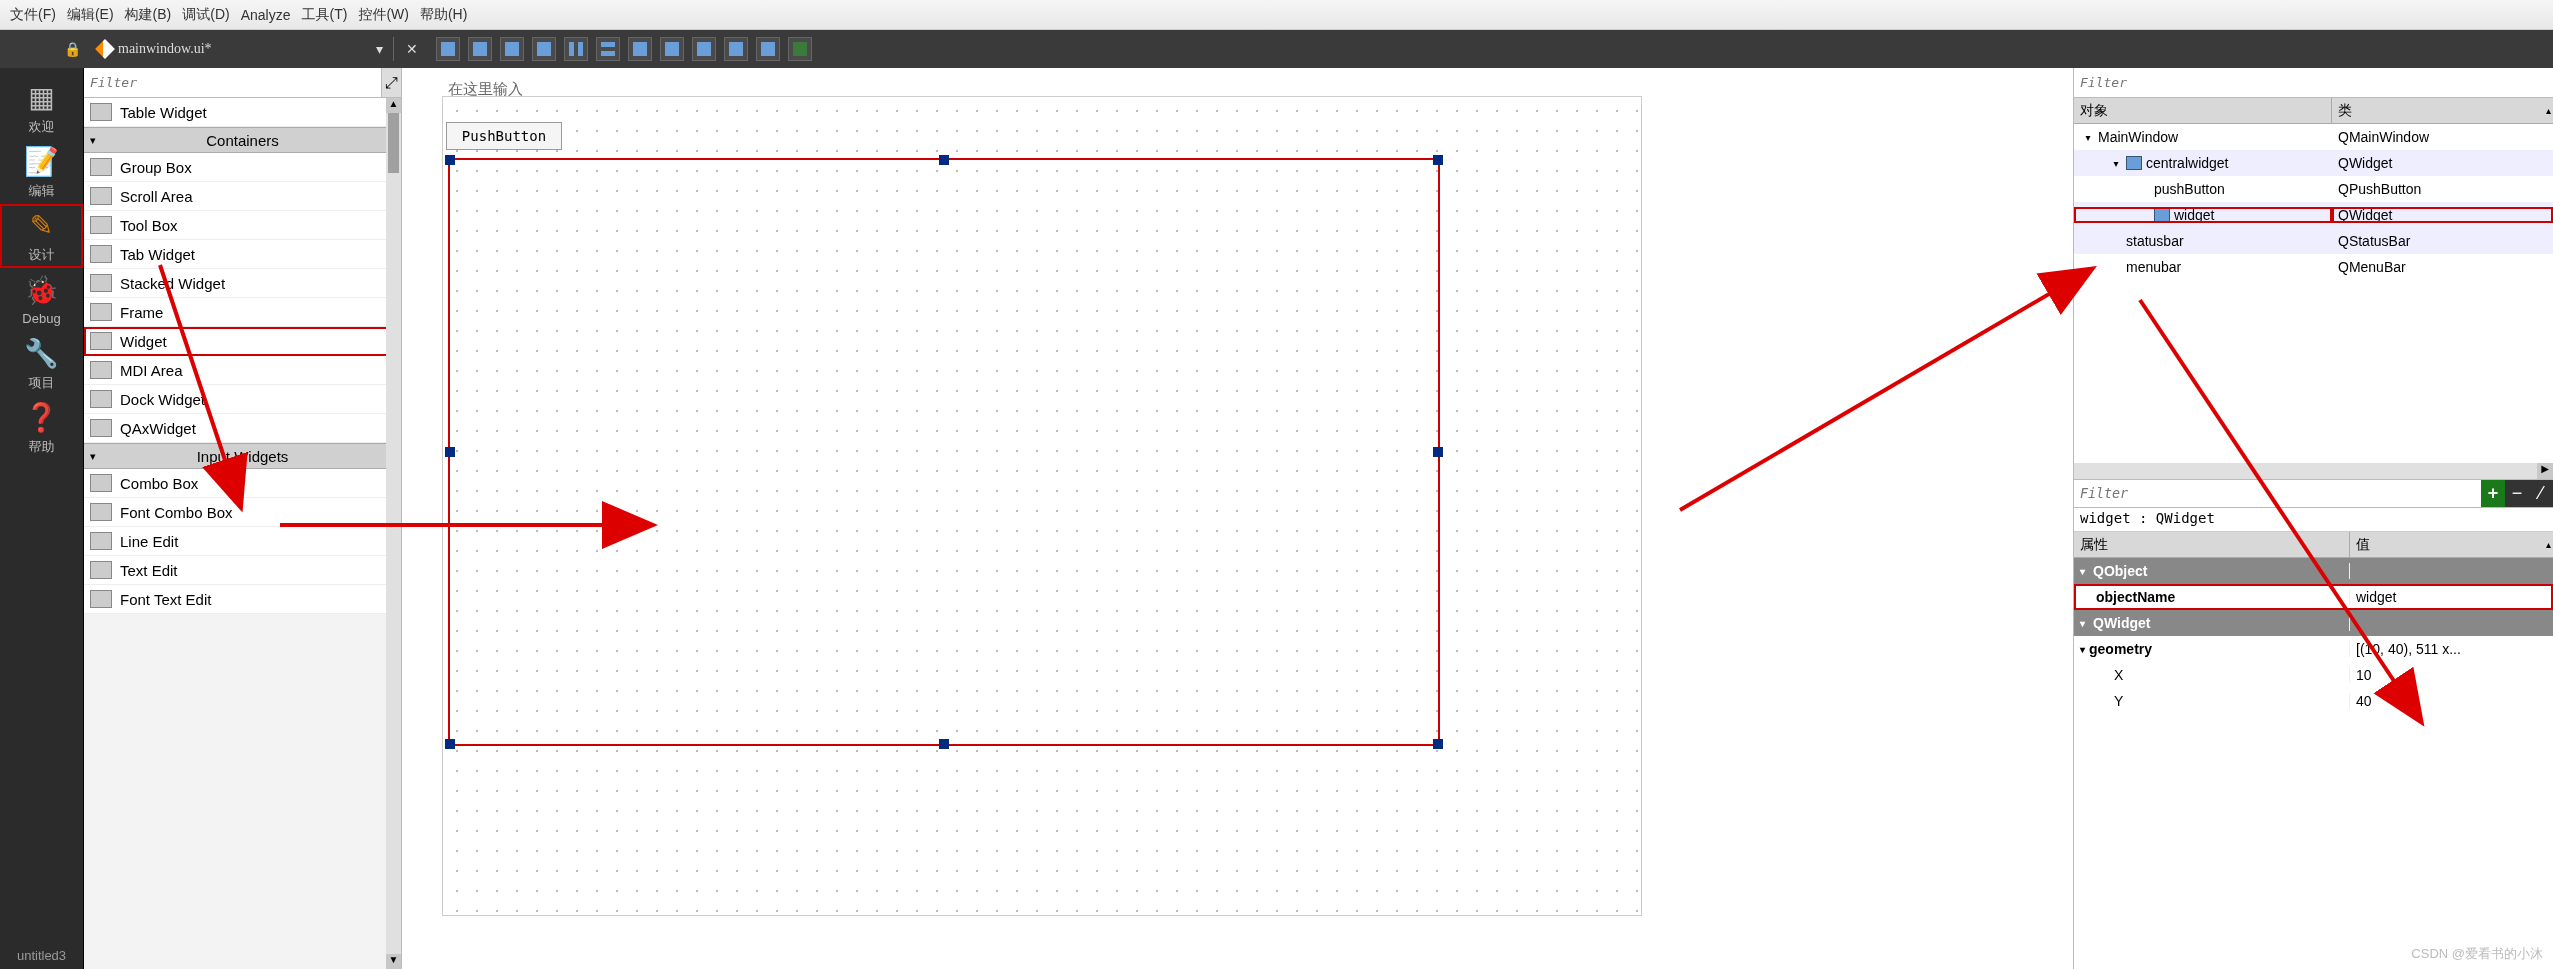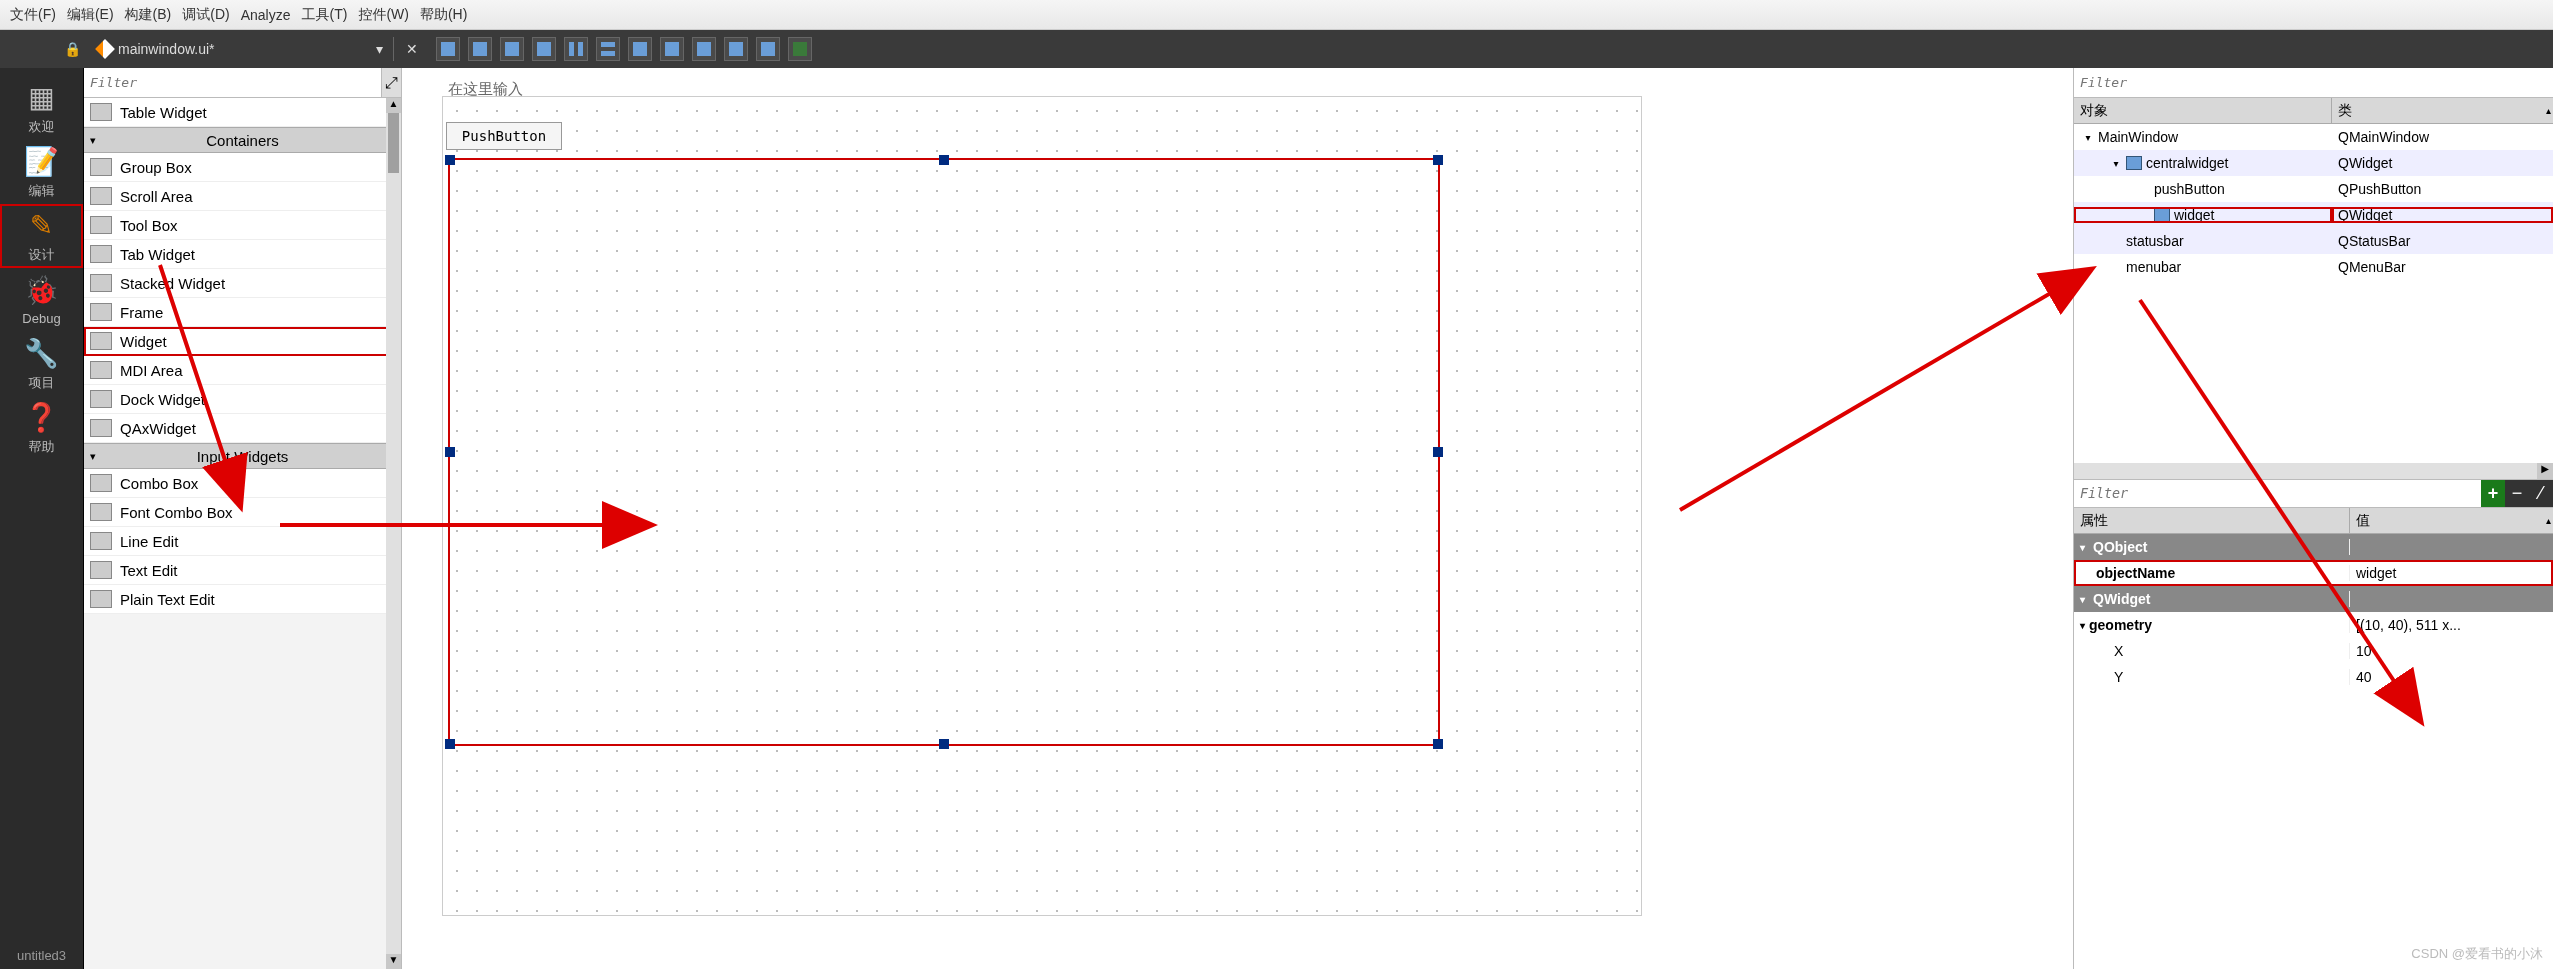--- a/index.html
+++ b/index.html
@@ -101,21 +101,21 @@
   <span>Analyze</span>
   <span>工具(T)</span>
   <span>控件(W)</span>
   <span>帮助(H)</span>
 </div>
 
 <div class="filebar">
   <div class="lock">🔒</div>
   <div class="filename">
     <span class="pencil"></span>
-    <span style="font-family:Liberation Sans, sans-serif">mainwindow.ui*</span>
+    <span style="font-family:Liberation Serif, serif">mainwindow.ui*</span>
   </div>
   <span class="drop">▾</span>
   <div class="sep"></div>
   <span class="close">✕</span>
   <div class="toolbar-icons">
     <div class="tbicon">
         <div class="inner"></div>
       </div>
     <div class="tbicon">
         <div class="inner"></div>
@@ -252,21 +252,21 @@
         <div class="witem">
           <div class="wicon"></div>
           <span>Line Edit</span>
         </div>
         <div class="witem">
           <div class="wicon"></div>
           <span>Text Edit</span>
         </div>
         <div class="witem">
           <div class="wicon"></div>
-          <span>Plain Text Edit</span>
+          <span>Font Text Edit</span>
         </div>
         <div class="scrollbar-v">
         <div class="arrow">▲</div>
         <div class="thumb"></div>
         <div class="track"></div>
         <div class="arrow">▼</div>
       </div>
     </div>
   </div>
 
@@ -351,20 +351,21 @@
           <div style="width:16px;background:#c8c8c8;text-align:center;font-size:10px;">▶</div>
       </div>
     </div>
 
     <div class="propfilt">
       <input placeholder="Filter" style="">
       <div class="btn plus">+</div>
       <div class="btn minus">−</div>
       <div class="btn slash">⁄</div>
     </div>
+    <div class="proplabel">widget : QWidget</div>
     <div class="prophead">
       <div>属性</div>
       <div>
           <span>值</span>
           <span class="sortbtn">▴</span>
         </div>
     </div>
     <div id="proprows" style="flex:1; overflow:hidden;">
         <div class="proprow cat">
           <div class="c1"><span class="tri">▾</span>QObject</div>

